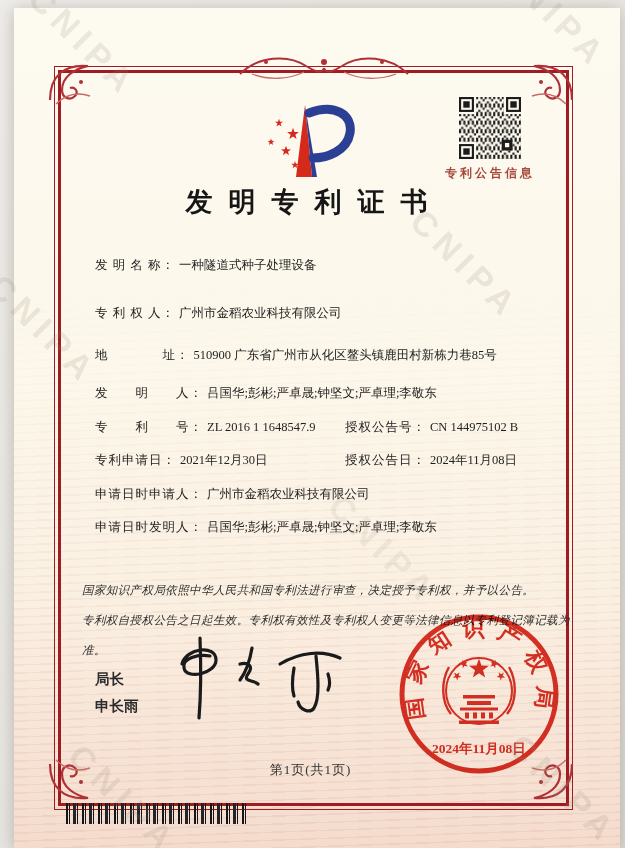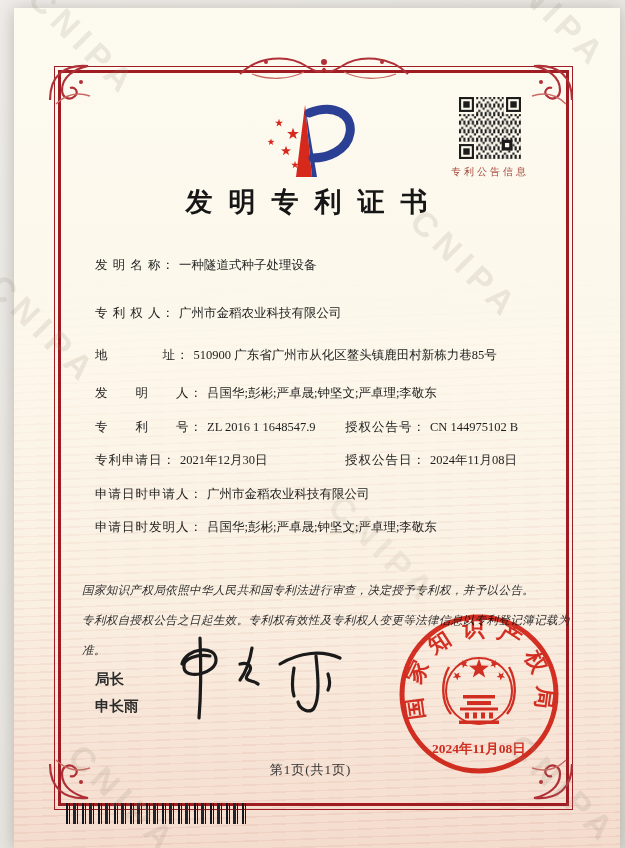--- a/index.html
+++ b/index.html
@@ -17,21 +17,21 @@
   .frame{position:absolute;left:44px;top:62px;width:505px;height:730px;
          border:3px solid #9e1c22;}
   .frame::before{content:'';position:absolute;inset:-7px;border:1.5px solid #9e1c22;}
   .wm{position:absolute;font-family:"Liberation Sans",sans-serif;font-weight:bold;
       font-size:34px;letter-spacing:7px;color:rgba(150,138,118,.17);
       transform:rotate(45deg);pointer-events:none;z-index:5;white-space:nowrap;}
   .cert-no{position:absolute;left:81px;top:102px;font-size:13px;letter-spacing:1.5px;color:#3a3a3a;}
   .logo{position:absolute;left:241px;top:93px;}
   .qr{position:absolute;left:445px;top:89px;}
   .qr-caption{position:absolute;left:420px;top:157px;width:112px;text-align:center;
-      font-size:10px;font-weight:normal;letter-spacing:3px;color:#a64a3c;}
+      font-size:12px;font-weight:bold;letter-spacing:3px;color:#a64a3c;}
   .title{position:absolute;left:44px;top:176px;width:505px;text-align:center;
       font-size:27px;font-weight:bold;letter-spacing:16px;padding-left:8px;box-sizing:border-box;color:#161616;}
   .rows{position:absolute;left:81px;top:0;width:470px;font-size:12.5px;color:#1f1f1f;}
   .row{position:absolute;left:0;white-space:nowrap;}
   .row .lab{letter-spacing:1px;}
   .row .val{margin-left:4px;margin-top:36px;}
   .c2{position:absolute;left:250px;top:0;white-space:nowrap;}
   .r1{top:249px}.r2{top:297px}.r3{top:339px}.r4{top:377px}
   .r5{top:411px}.r6{top:444px}.r7{top:478px}.r8{top:511px}
   .statement{position:absolute;left:60px;top:567px;width:490px;

